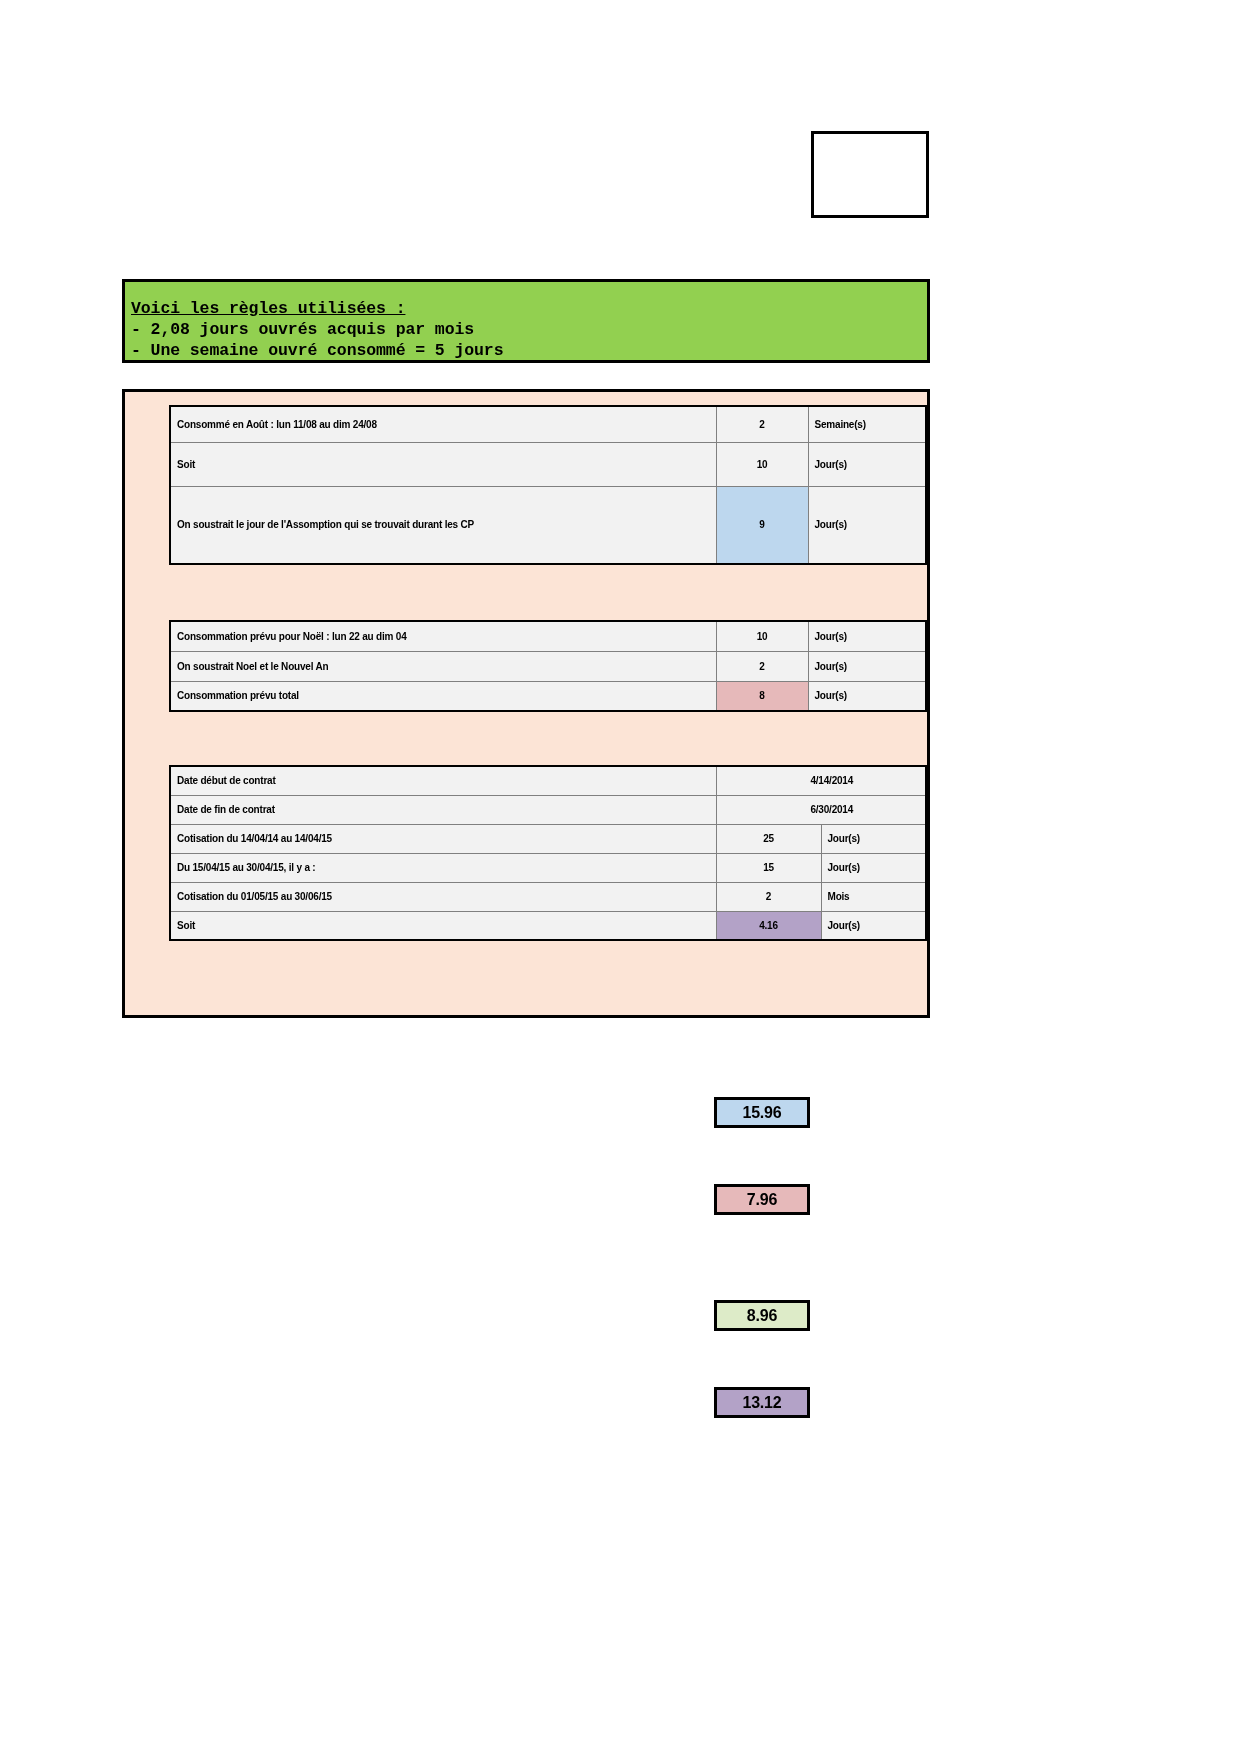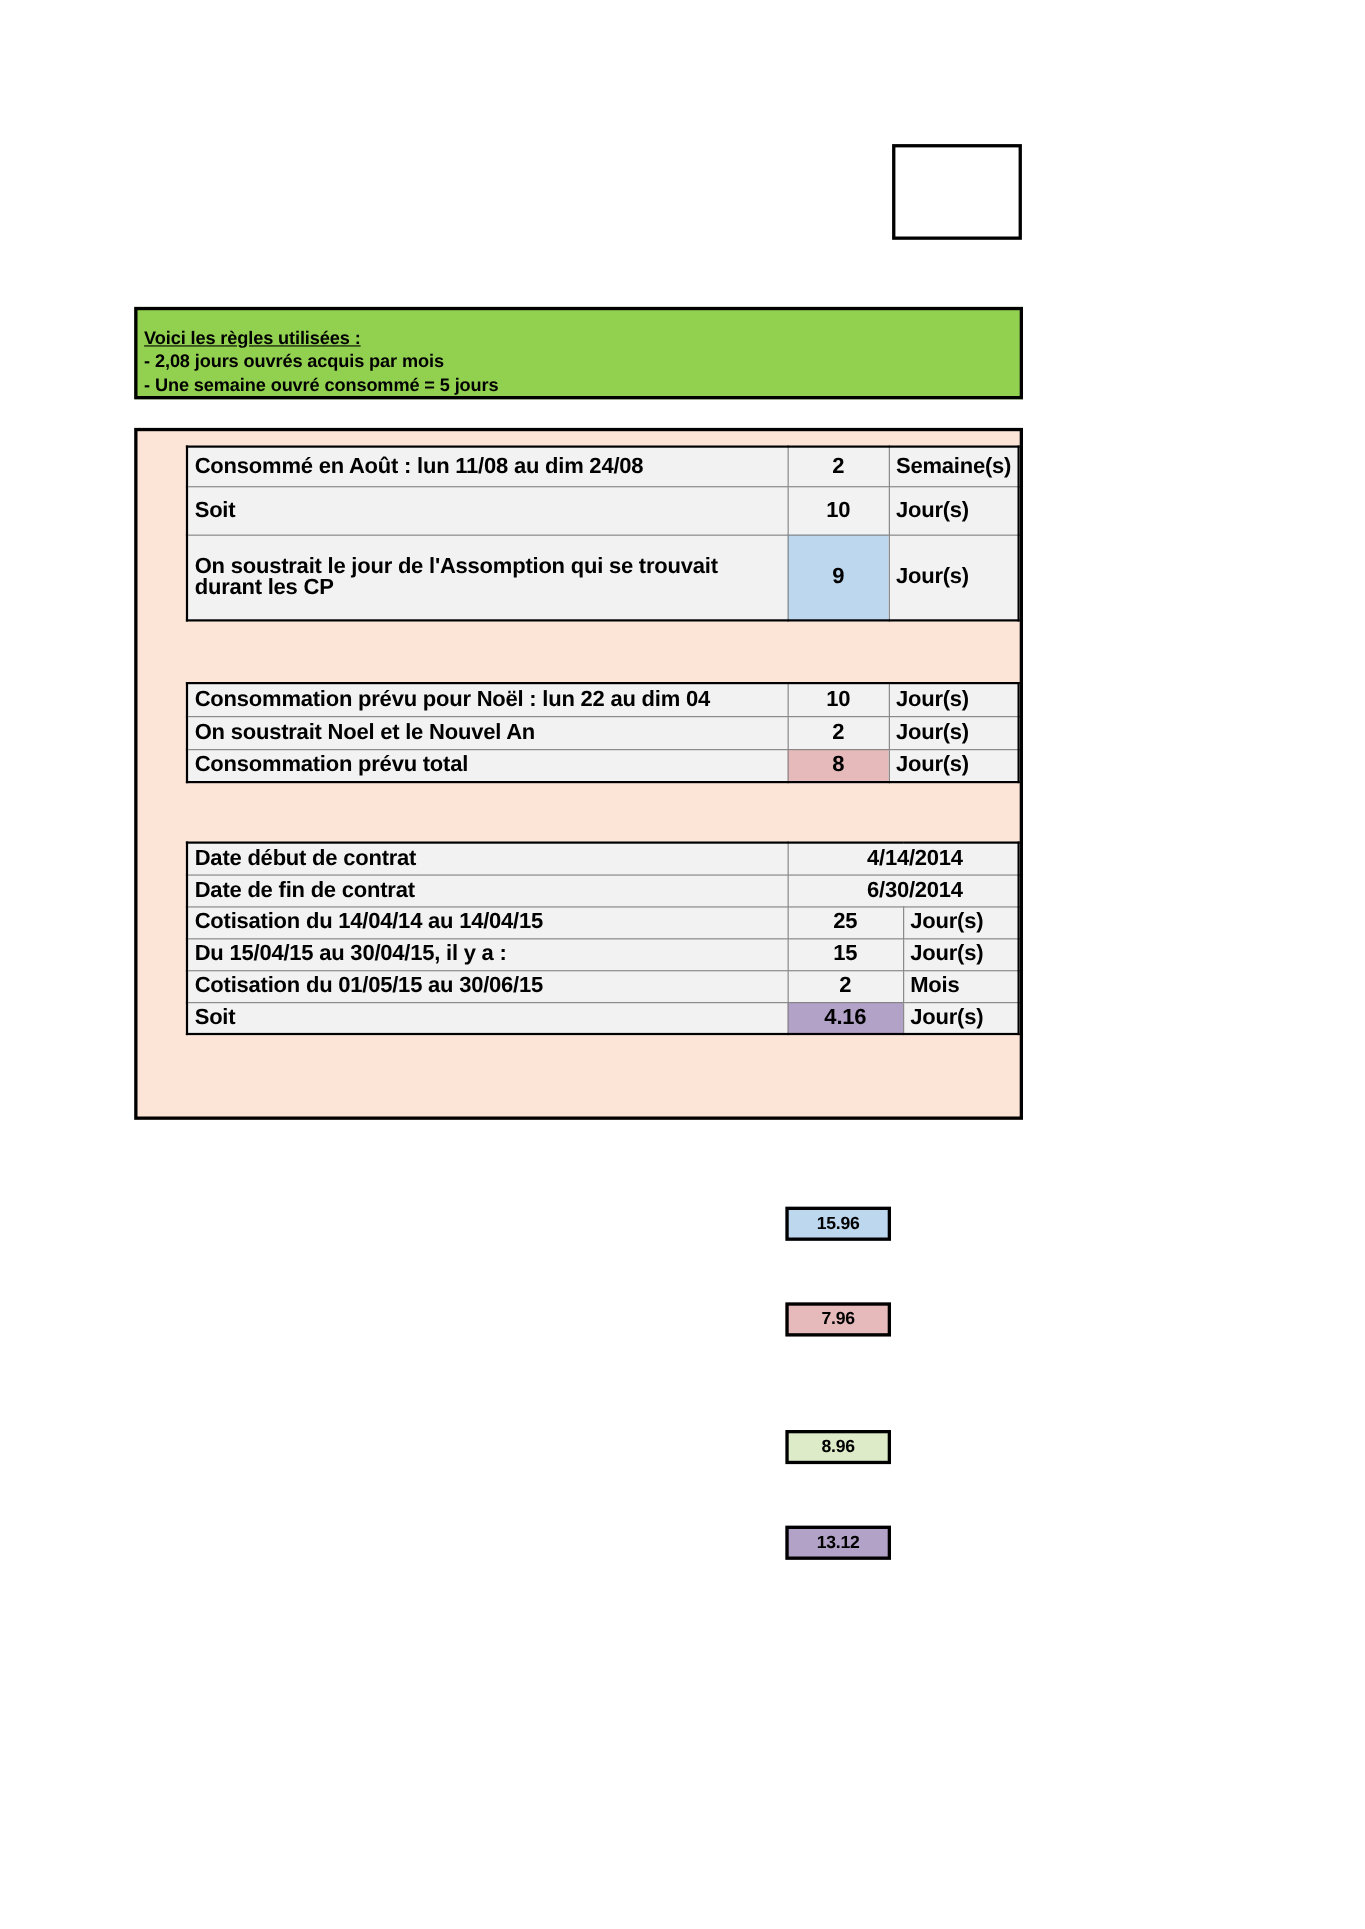--- a/index.html
+++ b/index.html
@@ -32,20 +32,21 @@
   #rules-banner {
     position: absolute;
     left: 122px;
     top: 279px;
     width: 808px;
     height: 84px;
     background: #92D050;
     border: 3px solid #000000;
     box-sizing: border-box;
     padding: 16px 0 0 6px;
+    font-family: Liberation Mono, monospace;
   }
   #rules-banner .rline {
     font-size: 16.5px;
     font-weight: bold;
     line-height: 21px;
     letter-spacing: -0.1px;
     white-space: nowrap;
   }
   #rules-banner .rline.underlined {
     text-decoration: underline;
@@ -67,21 +68,21 @@
   .tbl {
     position: absolute;
     border-collapse: collapse;
     table-layout: fixed;
     border: 2.5px solid #000000;
     background: #F2F2F2;
   }
   .tbl td {
     border: 1px solid #808080;
     background: #F2F2F2;
-    font-size: 20px;
+    font-size: 10px;
     font-weight: bold;
     letter-spacing: -0.2px;
     padding: 0 6px;
     vertical-align: middle;
     box-sizing: border-box;
     white-space: nowrap;
   }
   .tbl td.lbl    { text-align: left; }
   .tbl td.val    { text-align: center; }
   .tbl td.unit   { text-align: left; }

